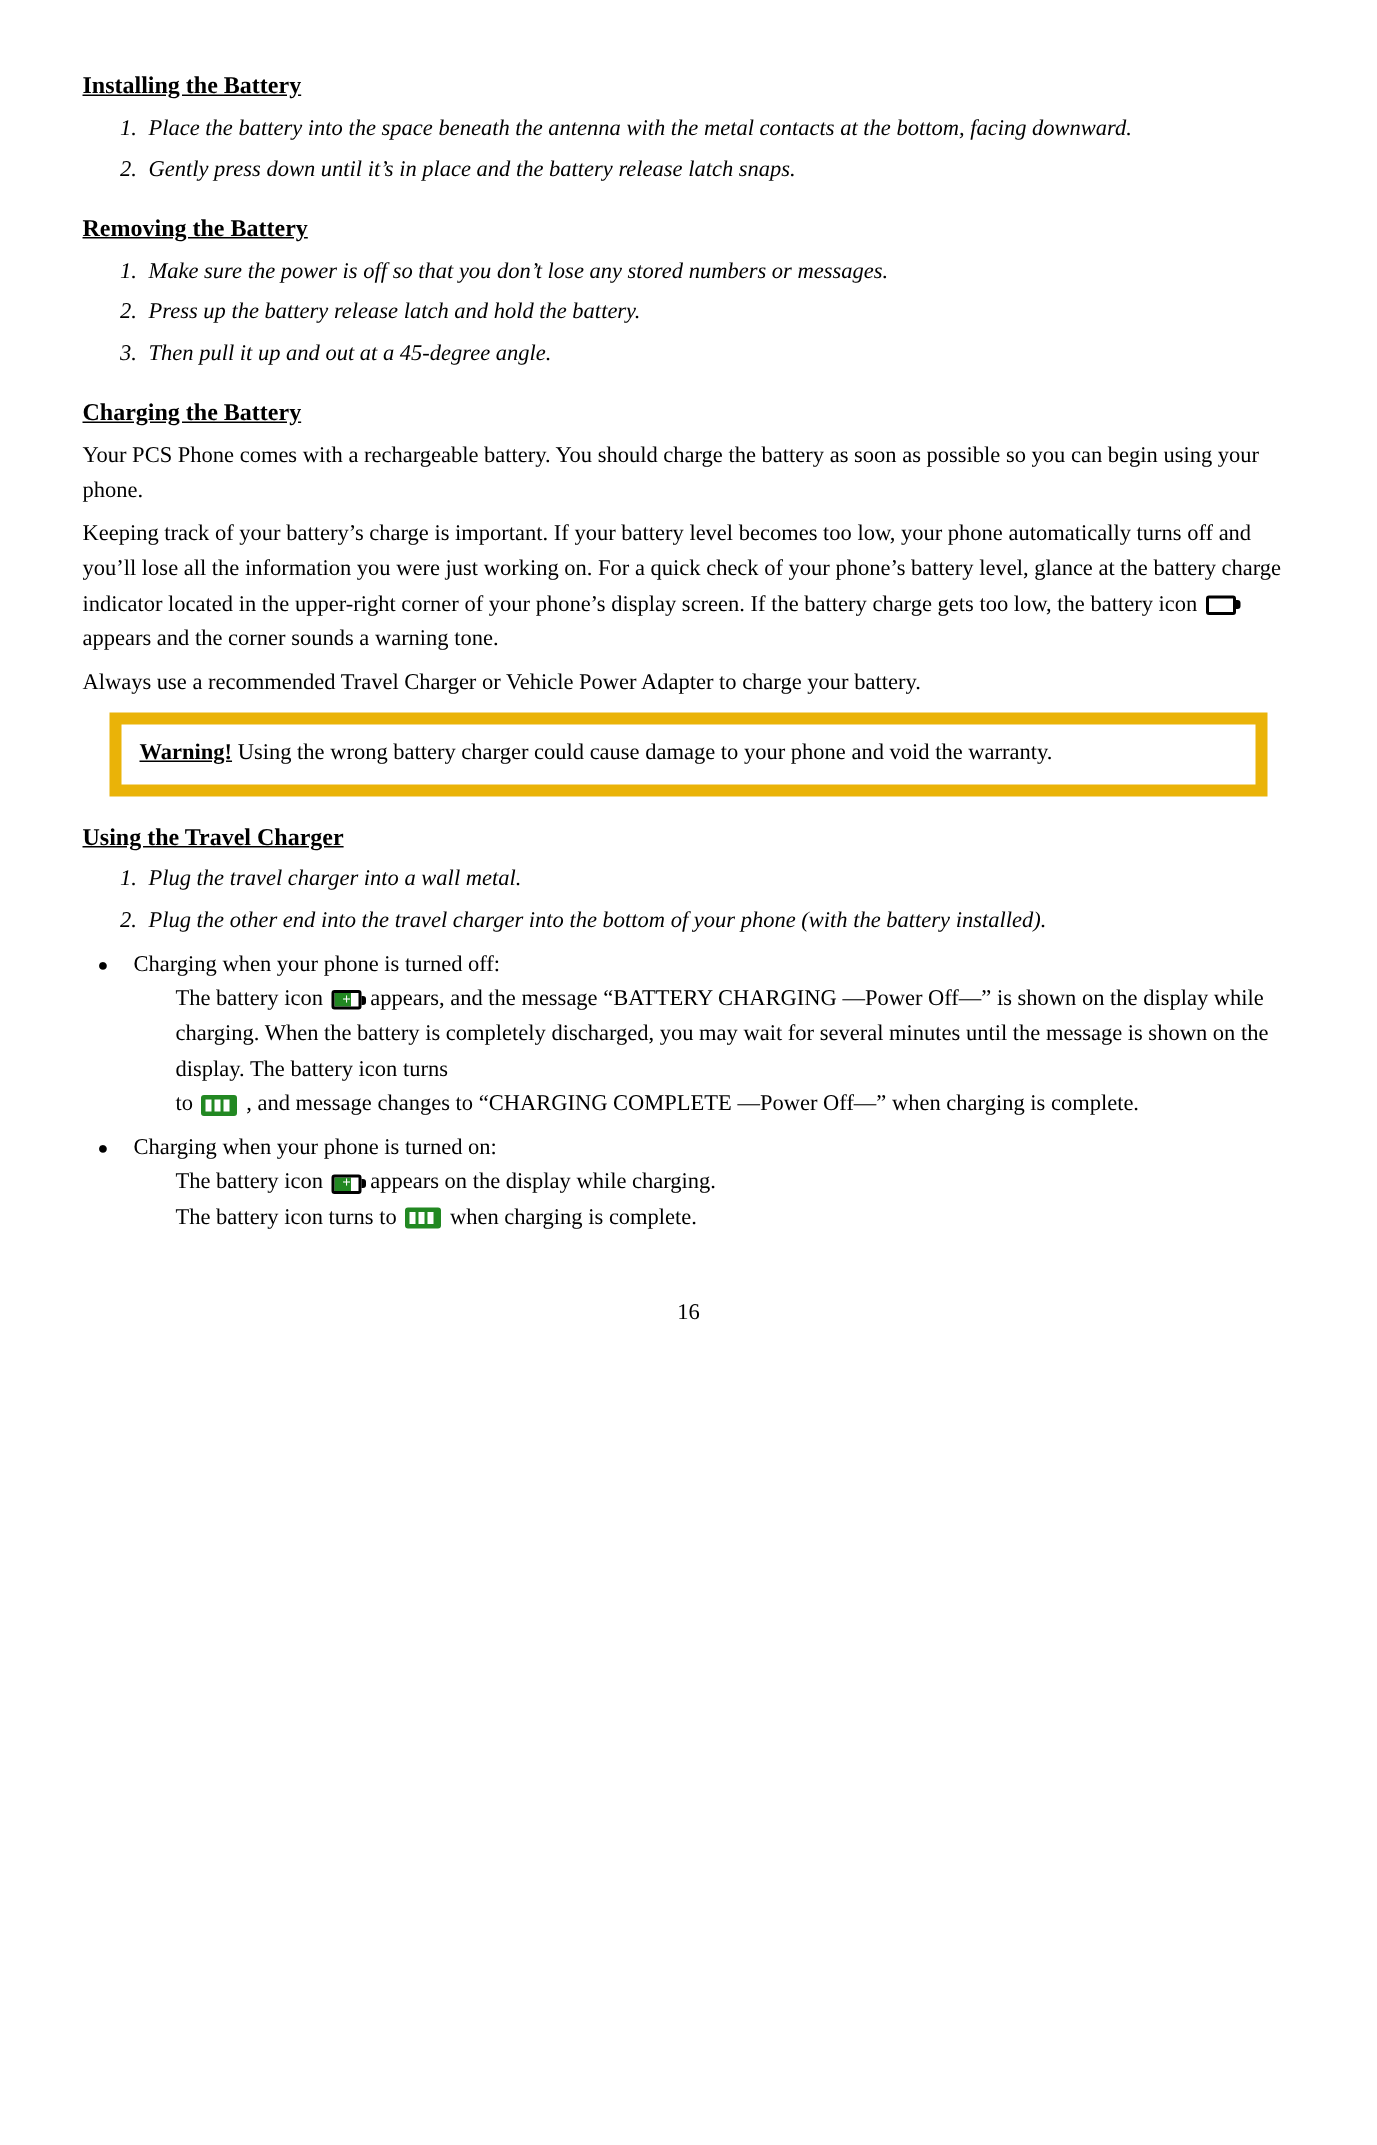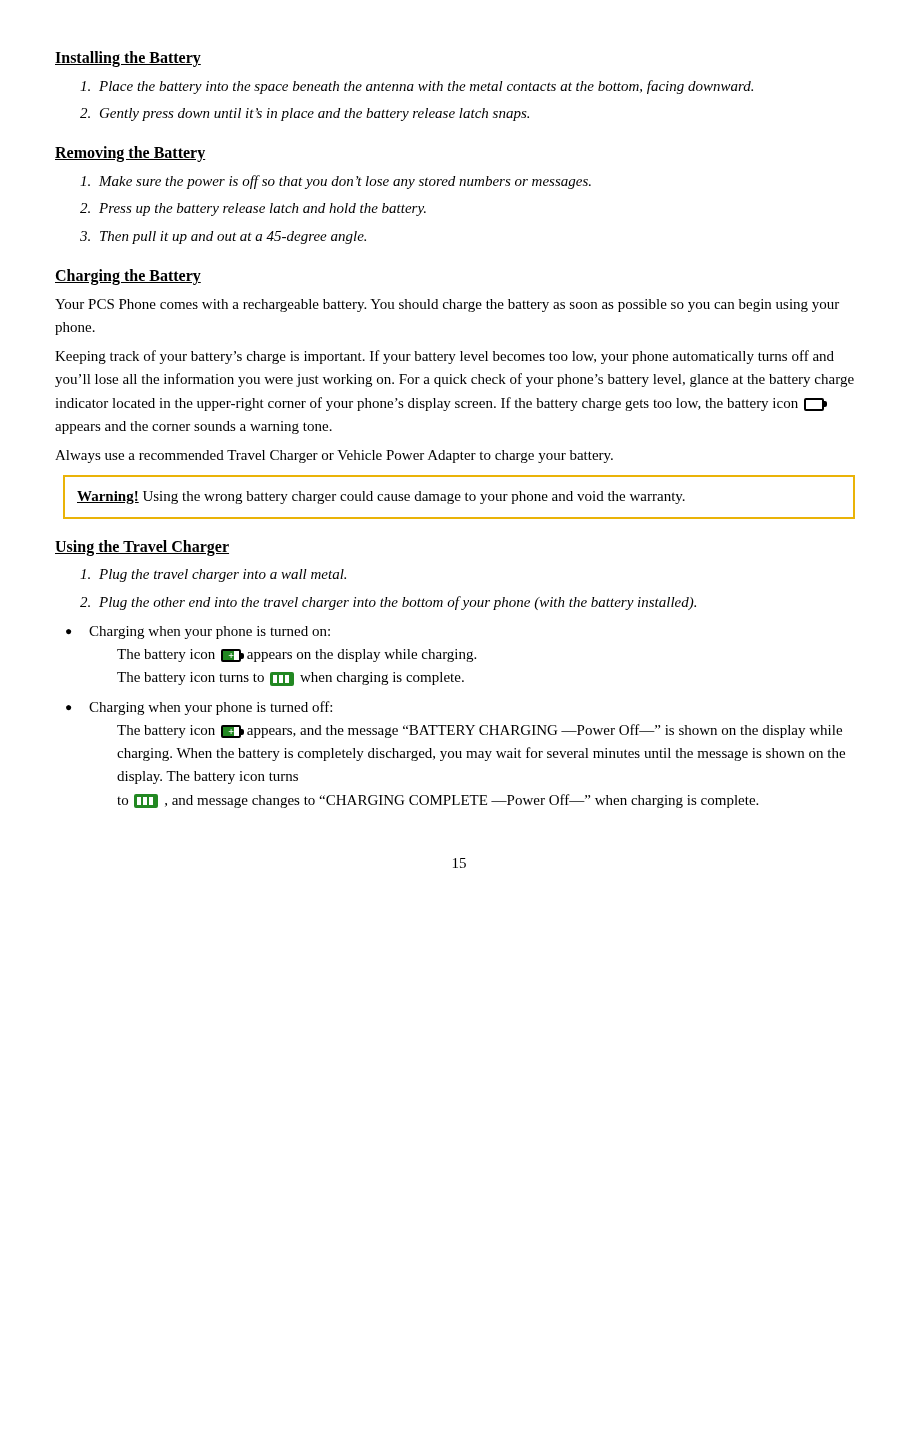--- a/index.html
+++ b/index.html
@@ -50,23 +50,23 @@
       position: relative;
     }
     ul.bullet-list li::before {
       content: "●";
       position: absolute;
       left: 0;
       font-size: 12px;
       top: 2px;
     }
     .warning-box {
-      border: 2px solid #eab308;
+      border: 8px solid #eab308;
       padding: 8px 12px;
-      margin: 8px 8px;
+      margin: 8px 18px;
     }
     .warning-label {
       font-weight: bold;
       text-decoration: underline;
     }
     .battery-icon-empty {
       display: inline-block;
       width: 20px;
       height: 13px;
       border: 2px solid #000;
@@ -187,55 +187,55 @@
   <ol>
     <li>
       <span>Plug the travel charger into a wall metal.</span>
     </li>
     <li>
       <span>Plug the other end into the travel charger into the bottom of your phone (with the battery installed).</span>
     </li>
   </ol>
 
   <ul class="bullet-list">
+    <li>
+      <span>Charging when your phone is turned off:</span>
+      <br>
+      <div class="indent-cont">
+        <span>The battery icon</span>
+        <span class="battery-icon-charging"></span>
+        <span>appears, and the message “BATTERY CHARGING ―Power Off―” is shown on the display while charging. When the battery is completely discharged, you may wait for several minutes until the message is shown on the display. The battery icon turns</span>
+        <br>
+        <span>to</span>
+        <span style="display:inline-block;vertical-align:middle;margin:0 2px;width:24px;height:14px;border:2px solid #228822;border-radius:2px;background:#228822;position:relative;">
+          <svg width="20" height="10" viewBox="0 0 20 10" style="position:absolute;top:0;left:0;">
+            <rect x="1" y="1" width="4" height="8" fill="white"></rect>
+            <rect x="7" y="1" width="4" height="8" fill="white"></rect>
+            <rect x="13" y="1" width="4" height="8" fill="white"></rect>
+          </svg>
+        </span>
+        <span>, and message changes to “CHARGING COMPLETE ―Power Off―” when charging is complete.</span>
+      </div>
+    </li>
     <li>
       <span>Charging when your phone is turned on:</span>
       <br>
       <div class="indent-cont">
         <span>The battery icon</span>
         <span class="battery-icon-charging"></span>
         <span>appears on the display while charging.</span>
         <br>
         <span>The battery icon turns to</span>
         <span style="display:inline-block;vertical-align:middle;margin:0 2px;width:24px;height:14px;border:2px solid #228822;border-radius:2px;background:#228822;position:relative;">
           <svg width="20" height="10" viewBox="0 0 20 10" style="position:absolute;top:0;left:0;">
             <rect x="1" y="1" width="4" height="8" fill="white"></rect>
             <rect x="7" y="1" width="4" height="8" fill="white"></rect>
             <rect x="13" y="1" width="4" height="8" fill="white"></rect>
           </svg>
         </span>
         <span>when charging is complete.</span>
       </div>
     </li>
-    <li>
-      <span>Charging when your phone is turned off:</span>
-      <br>
-      <div class="indent-cont">
-        <span>The battery icon</span>
-        <span class="battery-icon-charging"></span>
-        <span>appears, and the message “BATTERY CHARGING ―Power Off―” is shown on the display while charging. When the battery is completely discharged, you may wait for several minutes until the message is shown on the display. The battery icon turns</span>
-        <br>
-        <span>to</span>
-        <span style="display:inline-block;vertical-align:middle;margin:0 2px;width:24px;height:14px;border:2px solid #228822;border-radius:2px;background:#228822;position:relative;">
-          <svg width="20" height="10" viewBox="0 0 20 10" style="position:absolute;top:0;left:0;">
-            <rect x="1" y="1" width="4" height="8" fill="white"></rect>
-            <rect x="7" y="1" width="4" height="8" fill="white"></rect>
-            <rect x="13" y="1" width="4" height="8" fill="white"></rect>
-          </svg>
-        </span>
-        <span>, and message changes to “CHARGING COMPLETE ―Power Off―” when charging is complete.</span>
-      </div>
-    </li>
   </ul>
 
 </div>
 
-<div class="page-number">15</div>
+<div class="page-number">16</div>
 
 </body></html>

